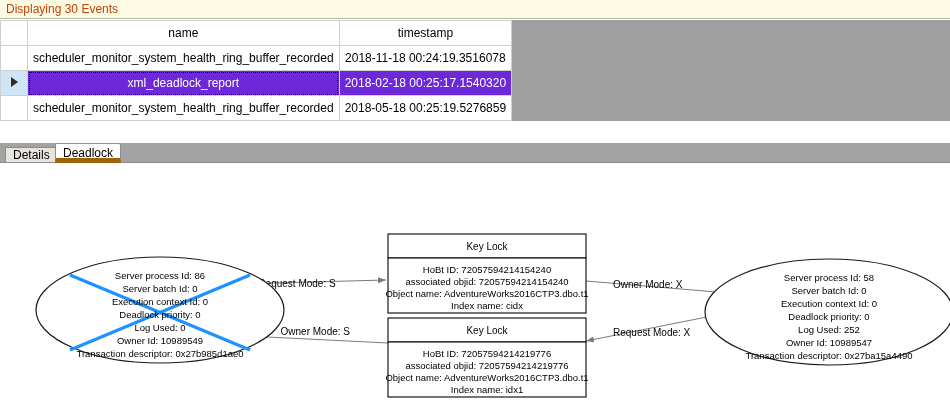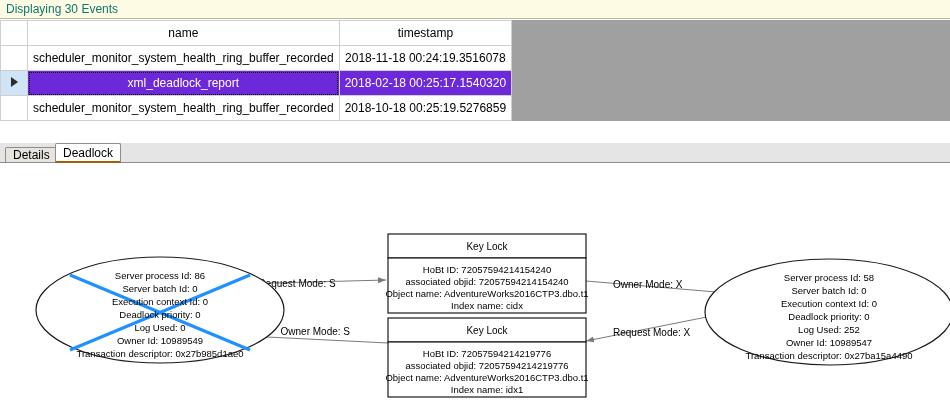--- a/index.html
+++ b/index.html
@@ -10,21 +10,21 @@
   }
   #app{position:relative;width:950px;height:400px;}
 
   
   .banner{
     position:absolute;left:0;top:0;width:950px;height:19px;
     background:#fdfbe3;border-bottom:1px solid #b9b9a6;
     box-sizing:border-box;
     display:flex;align-items:center;
   }
-  .banner-text{padding-left:6px;font-size:12px;color:#0f766e;}
+  .banner-text{padding-left:6px;font-size:12px;color:#c2410c;}
 
   
   .grid{
     position:absolute;left:0;top:20px;width:950px;height:101px;
     background:#a0a0a0;overflow:hidden;
   }
   table.evgrid{border-collapse:collapse;table-layout:fixed;background:#fff;}
   table.evgrid td,table.evgrid th{
     border:1px solid #cfcfcf;
     font-weight:normal;font-size:12px;
@@ -50,31 +50,31 @@
   .evt-header{
     position:absolute;left:0;top:121px;width:950px;height:22px;
     background:#f0f0f0;border-top:1px solid #9a9a9a;box-sizing:border-box;
     display:flex;align-items:center;
   }
   .evt-header span{padding-left:5px;font-size:12px;}
 
   
   .tabstrip{
     position:absolute;left:0;top:143px;width:950px;height:20px;
-    background:#e5e5e5;
+    background:#a3a3a3;
   }
   .tab{
     position:absolute;bottom:0;height:18px;box-sizing:border-box;
     border:1px solid #8d8d8d;border-bottom:none;
     background:#eceae3;font-size:12px;
     padding:0 7px;line-height:16px;
     border-radius:2px 2px 0 0;
   }
   .tab.inactive{left:5px;top:4px;height:16px;line-height:14px;background:#e6e4dd;}
-  .tab.active{left:55px;top:0;height:20px;line-height:19px;background:#fff;border-bottom:2px solid #a16207;z-index:3;text-align:center;}
+  .tab.active{left:55px;top:0;height:20px;line-height:19px;background:#fff;border-bottom:5px solid #a16207;z-index:3;text-align:center;}
 
   
   .canvas{
     position:absolute;left:0;top:162px;width:950px;height:238px;
     background:#fff;border-top:1px solid #8d8d8d;box-sizing:border-box;
   }
   .canvas svg{position:absolute;left:0;top:0;}
 
   .ntext{font-family:"Liberation Sans","DejaVu Sans",sans-serif;font-size:9.5px;fill:#000;}
   .ktitle{font-family:"Liberation Sans","DejaVu Sans",sans-serif;font-size:10px;fill:#000;}
@@ -112,21 +112,21 @@
         <tr class="selected">
           <td class="sel-cell">
             <span class="rowarrow"></span>
           </td>
           <td class="name-cell">xml_deadlock_report</td>
           <td>2018-02-18 00:25:17.1540320</td>
         </tr>
         <tr>
           <td class="sel-cell"></td>
           <td class="name-cell">scheduler_monitor_system_health_ring_buffer_recorded</td>
-          <td>2018-10-18 00:25:19.5276859</td>
+          <td>2018-05-18 00:25:19.5276859</td>
         </tr>
       </tbody>
     </table>
   </div>
 
 
   <div class="tabstrip">
     <div class="tab inactive">Details</div>
     <div class="tab active">Deadlock</div>
   </div>

